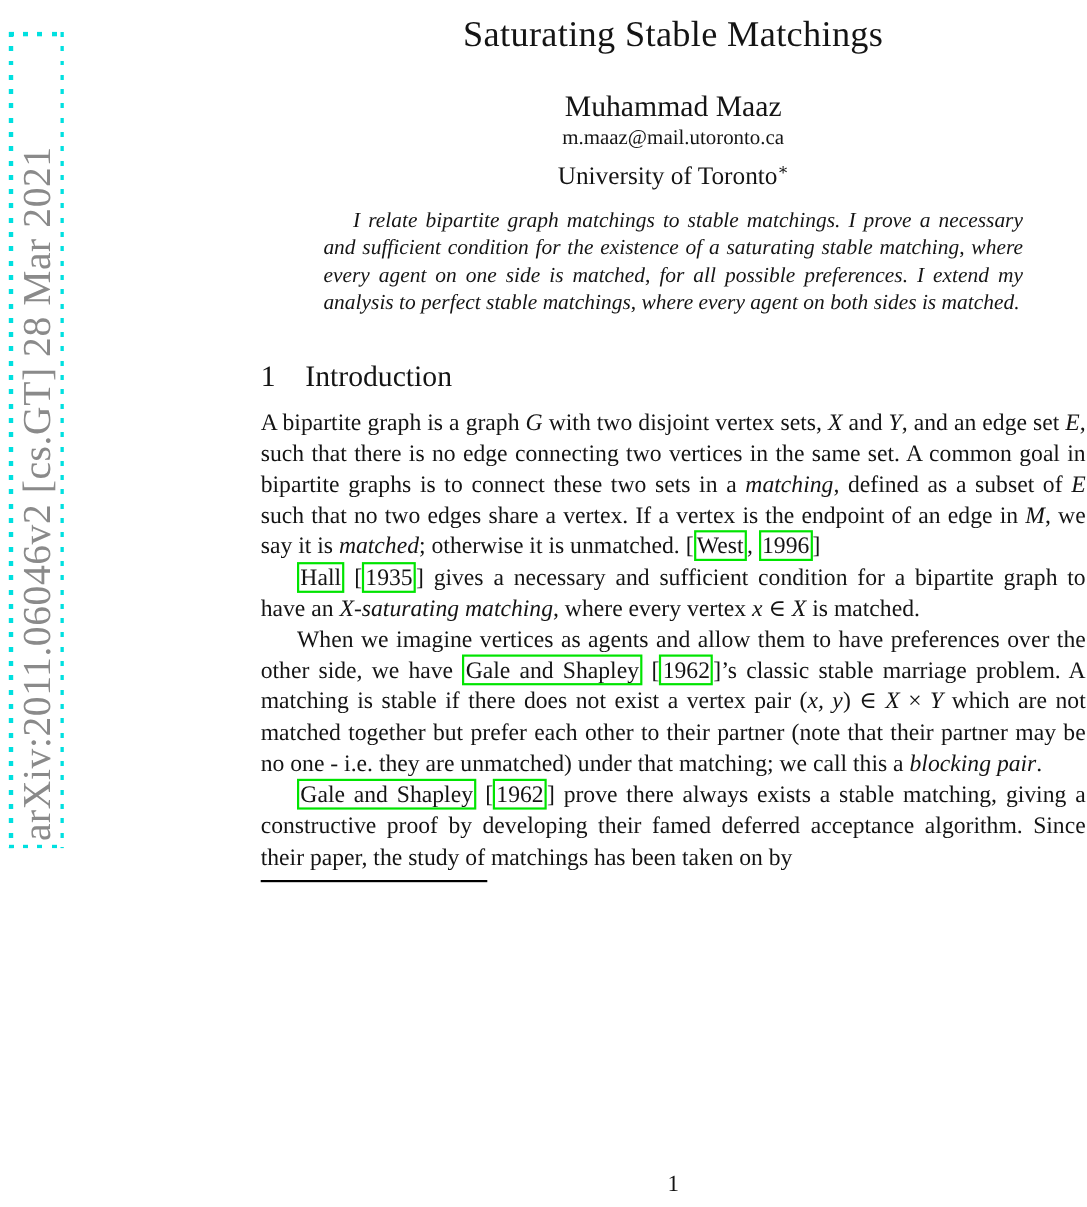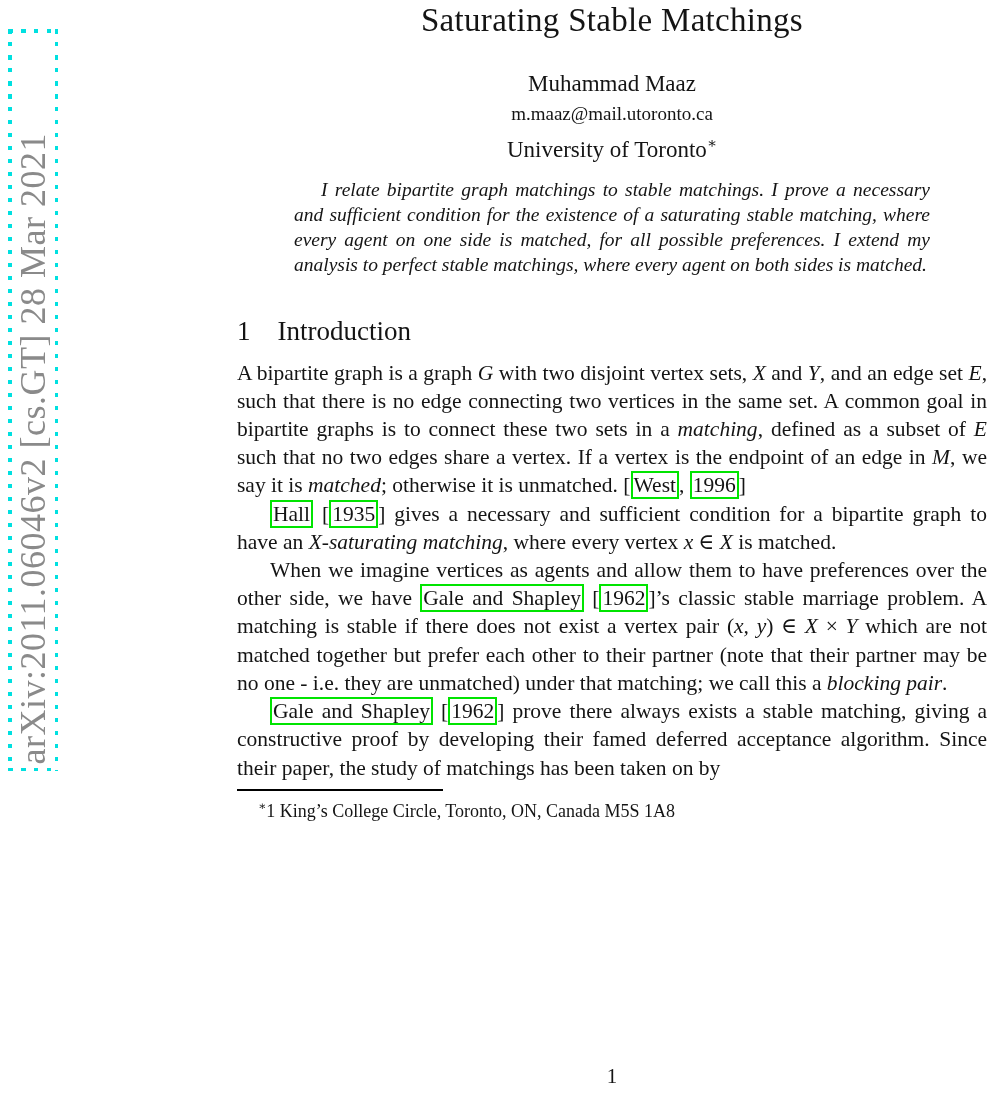--- a/index.html
+++ b/index.html
@@ -55,37 +55,37 @@
     white-space: nowrap;
     font-size: 36px;
     letter-spacing: 0.5px;
     color: var(--wm-text);
   }
 
   
   .column {
     position: absolute;
     left: 237px;
-    top: 0;
+    top: 12px;
     width: 750px;
   }
   .title {
     margin: 0;
     padding-top: 0;
     font-size: 33px;
     font-weight: normal;
     line-height: 40px;
     text-align: center;
     letter-spacing: 0.3px;
   }
   .author-block {
     margin-top: 29px;
     text-align: center;
   }
-  .author-name { font-size: 23px; line-height: 30px; }
+  .author-name { font-size: 27px; line-height: 30px; }
   .author-email {
     font-family: Liberation Serif, serif;
     font-size: 19px;
     line-height: 29px;
     text-align: center;
   }
   .affiliation { font-size: 23px; line-height: 30px; }
   .affiliation sup { font-size: 15px; }
 
   .abstract-heading {
@@ -178,19 +178,18 @@
     </h2>
 
     <div class="paragraphs" id="paragraphs">
         <p class="body-par"><span class="seg-p">A bipartite graph is a graph </span><span class="seg-m">G</span><span class="seg-p"> with two disjoint vertex sets, </span><span class="seg-m">X</span><span class="seg-p"> and </span><span class="seg-m">Y</span><span class="seg-p">, and an edge set </span><span class="seg-m">E</span><span class="seg-p">, such that there is no edge connecting two vertices in the same set. A common goal in bipartite graphs is to connect these two sets in a </span><span class="seg-i">matching</span><span class="seg-p">, defined as a subset of </span><span class="seg-m">E</span><span class="seg-p"> such that no two edges share a vertex. If a vertex is the endpoint of an edge in </span><span class="seg-m">M</span><span class="seg-p">, we say it is </span><span class="seg-i">matched</span><span class="seg-p">; otherwise it is unmatched. [</span><span class="cite-box">West</span><span class="seg-p">, </span><span class="cite-box">1996</span><span class="seg-p">]</span></p>
         <p class="body-par indent"><span class="cite-box">Hall</span><span class="seg-p"> [</span><span class="cite-box">1935</span><span class="seg-p">] gives a necessary and sufficient condition for a bipartite graph to have an </span><span class="seg-m">X</span><span class="seg-i">-saturating matching</span><span class="seg-p">, where every vertex </span><span class="seg-m">x</span><span class="seg-p"> ∈ </span><span class="seg-m">X</span><span class="seg-p"> is matched.</span></p>
         <p class="body-par indent"><span class="seg-p">When we imagine vertices as agents and allow them to have preferences over the other side, we have </span><span class="cite-box">Gale and Shapley</span><span class="seg-p"> [</span><span class="cite-box">1962</span><span class="seg-p">]’s classic stable marriage problem. A matching is stable if there does not exist a vertex pair (</span><span class="seg-m">x, y</span><span class="seg-p">) ∈ </span><span class="seg-m">X</span><span class="seg-p"> × </span><span class="seg-m">Y</span><span class="seg-p"> which are not matched together but prefer each other to their partner (note that their partner may be no one - i.e. they are unmatched) under that matching; we call this a </span><span class="seg-i">blocking pair</span><span class="seg-p">.</span></p>
         <p class="body-par indent"><span class="cite-box">Gale and Shapley</span><span class="seg-p"> [</span><span class="cite-box">1962</span><span class="seg-p">] prove there always exists a stable matching, giving a constructive proof by developing their famed deferred acceptance algorithm. Since their paper, the study of matchings has been taken on by</span></p>
       </div>
 
     <div class="footnote-rule"></div>
-    <div class="footnote"><sup>∗</sup><span>1 King’s College Circle, Toronto, ON, Canada M5S 1A8</span></div>
 
   </div>
 
   <div class="page-number">1</div>
 
 </div>
 
 </body></html>

